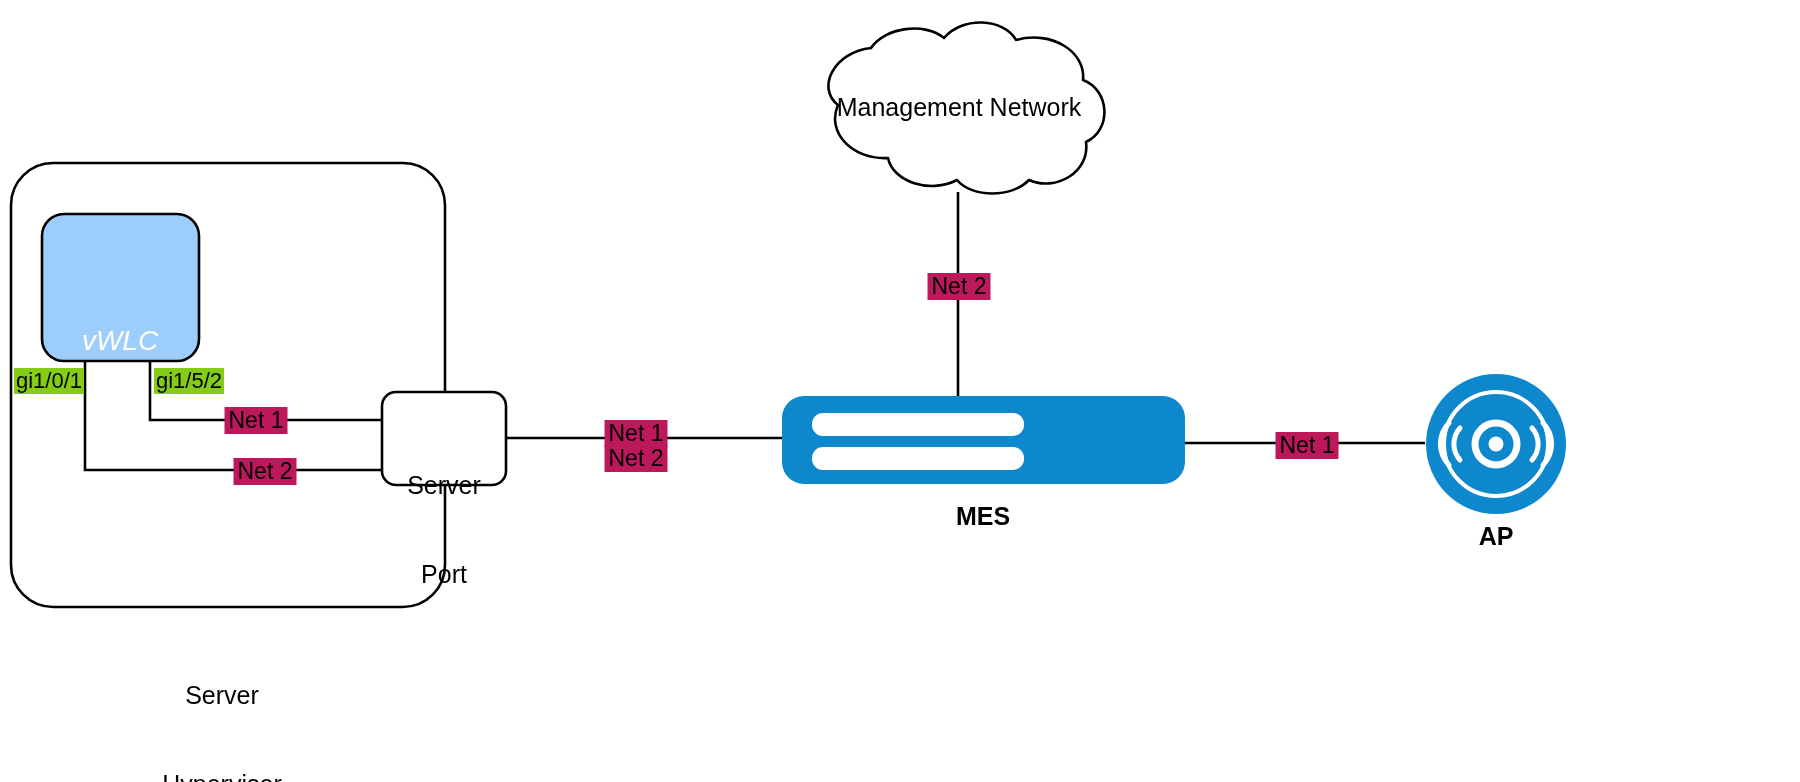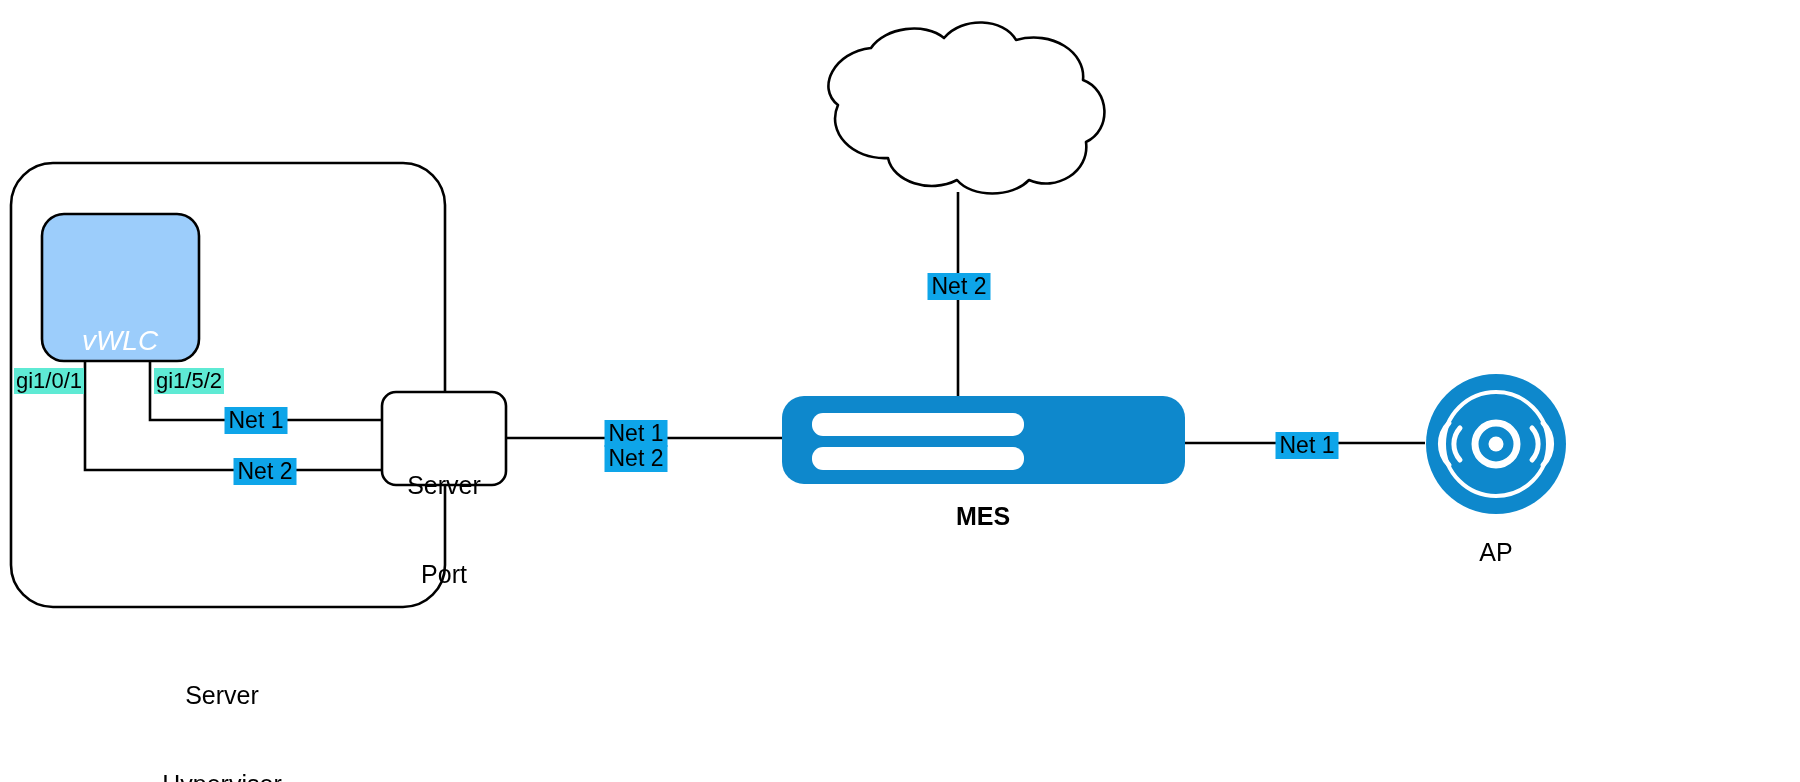--- a/index.html
+++ b/index.html
@@ -33,26 +33,26 @@
     white-space: pre;
     line-height: 1.18;
     text-align: center;
     pointer-events: none;
   }
   .lbl-node {
     font-size: 25px;
   }
   .lbl-link {
     font-size: 23px;
-    background: #0ea5e9;
+    background: #be185d;
     padding: 0 4px;
   }
   .lbl-iface {
     font-size: 22px;
-    background: #5eead4;
+    background: #84cc16;
     padding: 0 2px;
   }
   .lbl-vm {
     font-size: 28px;
     color: #ffffff;
     background: transparent;
     font-style: italic;
   }
   .lbl-inbox {
     font-size: 25px;
@@ -123,27 +123,28 @@
   <div class="lbl lbl-link center-x" style="left:265px; top:458px;">Net 2</div>
 
   <div class="lbl lbl-inbox center-x" style="left:444px; top:412px; width:120px;">
     <div>Server</div>
     <div>Port</div>
   </div>
 
   <div class="lbl lbl-link center-x" style="left:636px; top:420px;">Net 1</div>
   <div class="lbl lbl-link center-x" style="left:636px; top:445px;">Net 2</div>
 
+  <div class="lbl lbl-node center-x" style="left:959px; top:93px;">Management Network</div>
 
   <div class="lbl lbl-link center-x" style="left:959px; top:273px;">Net 2</div>
 
   <div class="lbl lbl-node center-x" style="left:983px; top:502px;font-weight:bold;">MES</div>
 
   <div class="lbl lbl-link center-x" style="left:1307px; top:432px;">Net 1</div>
 
-  <div class="lbl lbl-node center-x" style="left:1496px; top:538px;">AP</div>
+  <div class="lbl lbl-node center-x" style="left:1496px; top:522px;font-weight:bold;">AP</div>
 
   <div class="lbl lbl-node center-x" style="left:222px; top:622px; width:300px;">
     <div>Server</div>
     <div>Hypervisor</div>
   </div>
 
 </div>
 
 </body></html>

